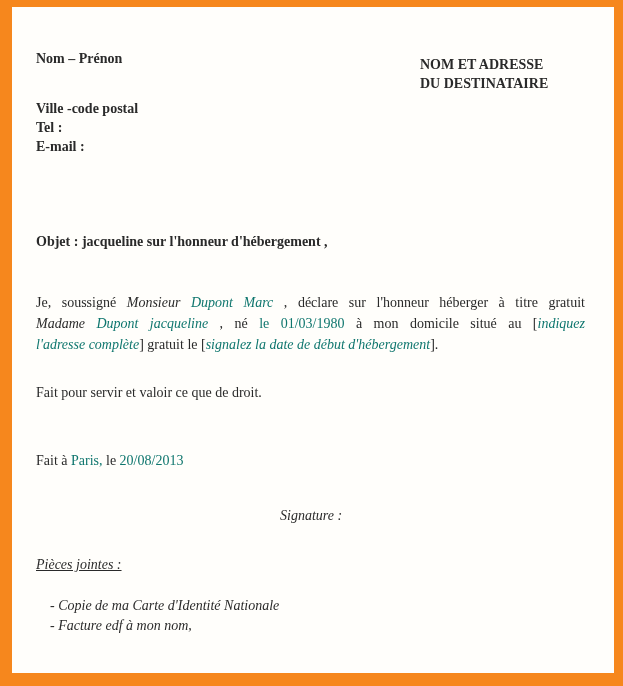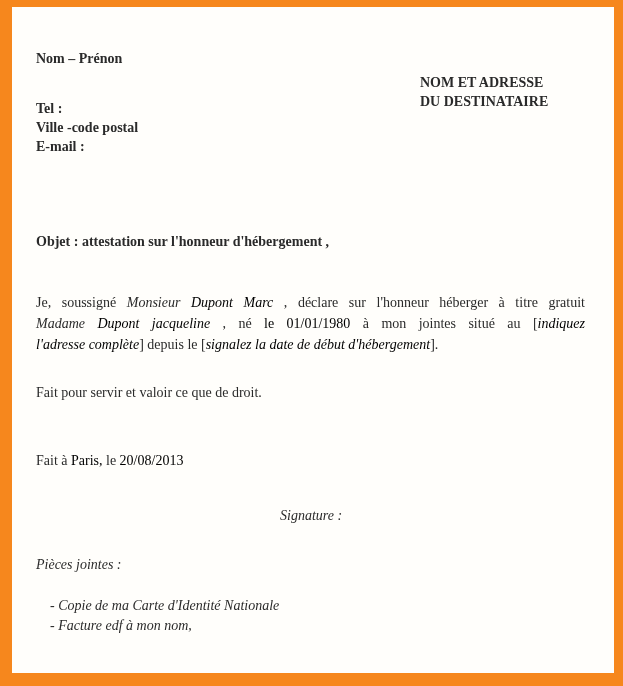--- a/index.html
+++ b/index.html
@@ -15,61 +15,61 @@
   }
   .paper {
     position: absolute;
     left: 12px; top: 7px;
     width: 602px; height: 666px;
     background: #fffefb;
     color: #2a2a2a;
   }
   .abs { position: absolute; }
   .it     { font-style: italic; }
-  .red    { color: #000000; }
+  .red    { color: #0f766e; }
 
   .sender-name      { left: 24px;  top: 44px;  font-size: 14px; font-weight: bold; }
-  .recipient-block  { left: 408px; top: 66px;  font-size: 14px; font-weight: bold; line-height: 19px; }
+  .recipient-block  { left: 408px; top: 48px;  font-size: 14px; font-weight: bold; line-height: 19px; }
   .sender-block     { left: 24px;  top: 92px;  font-size: 14px; font-weight: bold; line-height: 19px; }
   .subject-line     { left: 24px;  top: 227px; font-size: 14px; font-weight: bold; }
 
   .body-paragraph   { left: 24px;  top: 285px; width: 549px; font-size: 14px; line-height: 21px; }
   .line-just        { text-align: justify; text-align-last: justify; }
 
   .valoir-line      { left: 24px;  top: 378px; font-size: 14px; }
   .faitdate-line    { left: 24px;  top: 446px; font-size: 14px; }
   .signature-line   { left: 268px; top: 501px; font-size: 14px; font-style: italic; text-align: center; }
-  .attachments-title{ left: 24px;  top: 550px; font-size: 14px; font-style: italic; }
+  .attachments-title{ left: 24px;  top: 550px; font-size: 14px; font-style: italic; text-decoration: underline; }
   .attachments-list { left: 38px;  top: 589px; font-size: 14px; font-style: italic; line-height: 20px; }
 </style>
 </head>
 <body>
 
 <div class="frame">
   <div class="paper">
 
     <div class="abs sender-name">Nom – Prénon</div>
 
     <div class="abs recipient-block">
         <div>NOM ET ADRESSE</div>
         <div>DU DESTINATAIRE</div>
       </div>
 
     <div class="abs sender-block">
+        <div>Ville -code postal</div>
         <div>Tel :</div>
-        <div>Ville -code postal</div>
         <div>E-mail :</div>
       </div>
 
-    <div class="abs subject-line">Objet : attestation sur l'honneur d'hébergement ,</div>
+    <div class="abs subject-line">Objet : jacqueline sur l'honneur d'hébergement ,</div>
 
     <div class="abs body-paragraph">
         <div class="line-just"><span>Je, soussigné </span><span class="it">Monsieur </span><span class="it red">Dupont Marc</span><span> , déclare sur l'honneur héberger à titre gratuit</span></div>
-        <div class="line-just"><span class="it">Madame </span><span class="it red">Dupont jacqueline</span><span> , né </span><span class="red">le 01/01/1980</span><span> à mon jointes situé au [</span><span class="it red">indiquez</span></div>
-        <div><span class="it red">l'adresse complète</span><span>] depuis le [</span><span class="it red">signalez la date de début d'hébergement</span><span>].</span></div>
+        <div class="line-just"><span class="it">Madame </span><span class="it red">Dupont jacqueline</span><span> , né </span><span class="red">le 01/03/1980</span><span> à mon domicile situé au [</span><span class="it red">indiquez</span></div>
+        <div><span class="it red">l'adresse complète</span><span>] gratuit le [</span><span class="it red">signalez la date de début d'hébergement</span><span>].</span></div>
       </div>
 
     <div class="abs valoir-line">Fait pour servir et valoir ce que de droit.</div>
 
     <div class="abs faitdate-line"><span>Fait à </span><span class="red">Paris,</span><span> le </span><span class="red">20/08/2013</span></div>
 
     <div class="abs signature-line">Signature :</div>
 
     <div class="abs attachments-title">Pièces jointes :</div>
 

